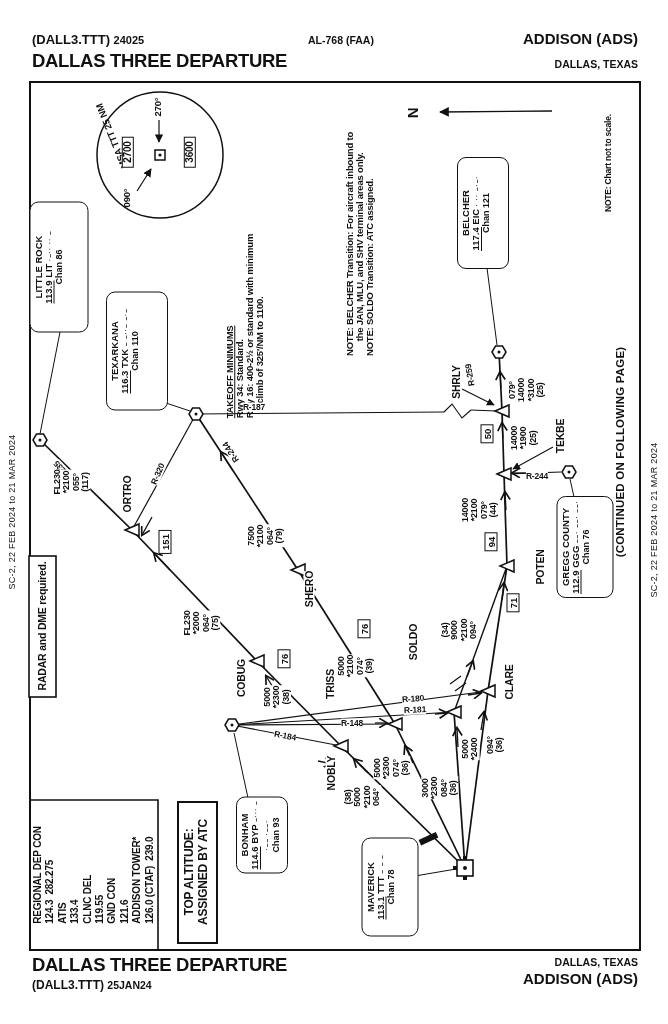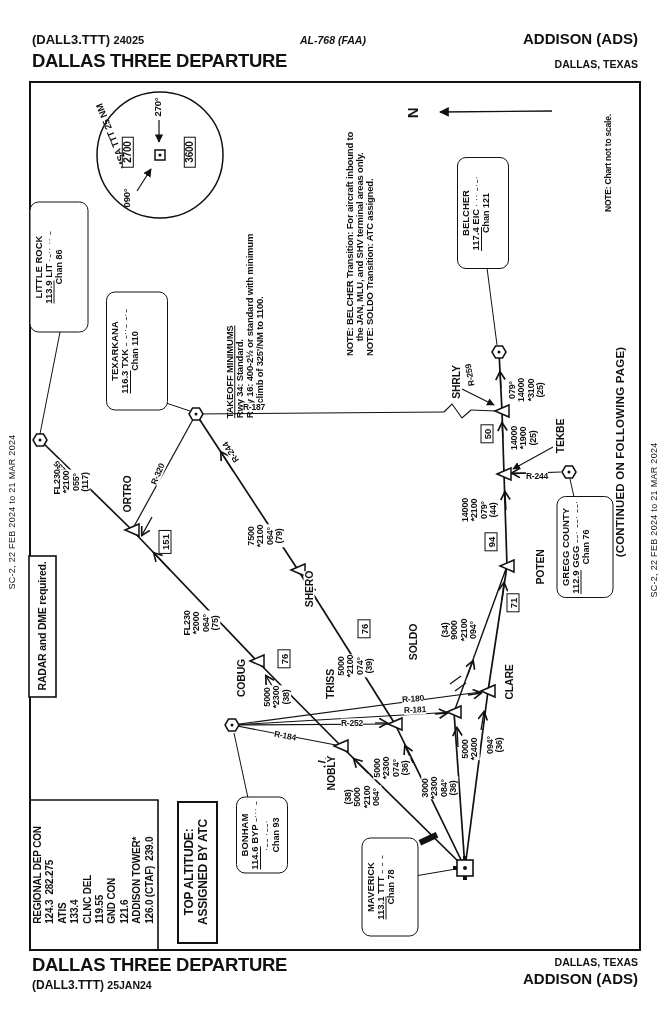--- a/index.html
+++ b/index.html
@@ -36,21 +36,21 @@
 </style>
 </head>
 <body>
 
 <div id="page">
 
   <div class="hdr" style="left:32px;top:32px;font-size:13px;">
     <span>(DALL3.TTT)</span>
     <span style="font-size:11px;font-weight:bold;">24025</span>
   </div>
-  <div class="hdr" style="left:300px;top:34px;font-size:10.5px;font-style:italic;">AL-768 (FAA)</div>
+  <div class="hdr" style="left:308px;top:34px;font-size:10.5px;">AL-768 (FAA)</div>
   <div class="hdr" style="right:30px;top:30px;font-size:15px;text-align:right;">ADDISON (ADS)</div>
   <div class="hdr" style="left:32px;top:50px;font-size:18.5px;letter-spacing:-0.3px;">DALLAS THREE DEPARTURE</div>
   <div class="hdr" style="right:30px;top:58px;font-size:10.5px;text-align:right;">DALLAS, TEXAS</div>
 
   <div class="hdr" style="left:32px;top:954px;font-size:18.5px;letter-spacing:-0.3px;">DALLAS THREE DEPARTURE</div>
   <div class="hdr" style="left:32px;top:978px;font-size:12px;">
     <span>(DALL3.TTT)</span>
     <span style="font-size:10.5px;">25JAN24</span>
   </div>
   <div class="hdr" style="right:30px;top:956px;font-size:10.5px;text-align:right;">DALLAS, TEXAS</div>
@@ -212,21 +212,21 @@
       <div class="lbl fix halo" style="position: absolute; left: 540px; top: 567px; transform: translate(-50%, -50%) rotate(-90deg);"><div>POTEN</div></div>
       <div class="lbl fix halo" style="position: absolute; left: 456px; top: 382px; transform: translate(-50%, -50%) rotate(-90deg);"><div>SHRLY</div></div>
       <div class="lbl fix halo" style="position: absolute; left: 560px; top: 436px; transform: translate(-50%, -50%) rotate(-90deg);"><div>TEKBE</div></div>
       <div class="lbl rad halo" style="position: absolute; left: 63px; top: 470px; transform: translate(-50%, -50%) rotate(-133deg);"><div>R-235</div></div>
       <div class="lbl rad halo" style="position: absolute; left: 158px; top: 474px; transform: translate(-50%, -50%) rotate(-67deg);"><div>R-320</div></div>
       <div class="lbl rad halo" style="position: absolute; left: 231px; top: 452px; transform: translate(-50%, -50%) rotate(-123deg);"><div>R-244</div></div>
       <div class="lbl rad halo" style="position: absolute; left: 470px; top: 375px; transform: translate(-50%, -50%) rotate(-100deg);"><div>R-259</div></div>
       <div class="lbl rad halo" style="position: absolute; left: 254px; top: 407px; transform: translate(-50%, -50%) rotate(0deg);"><div>R-187</div></div>
       <div class="lbl rad halo" style="position: absolute; left: 537px; top: 476px; transform: translate(-50%, -50%) rotate(0deg);"><div>R-244</div></div>
       <div class="lbl rad halo" style="position: absolute; left: 285px; top: 736px; transform: translate(-50%, -50%) rotate(11deg);"><div>R-184</div></div>
-      <div class="lbl rad halo" style="position: absolute; left: 352px; top: 723px; transform: translate(-50%, -50%) rotate(0deg);"><div>R-252</div></div>
+      <div class="lbl rad halo" style="position: absolute; left: 352px; top: 723px; transform: translate(-50%, -50%) rotate(0deg);"><div>R-148</div></div>
       <div class="lbl rad halo" style="position: absolute; left: 415px; top: 710px; transform: translate(-50%, -50%) rotate(-2deg);"><div>R-181</div></div>
       <div class="lbl rad halo" style="position: absolute; left: 413px; top: 699px; transform: translate(-50%, -50%) rotate(-4deg);"><div>R-180</div></div>
       <div class="lbl data halo" style="position: absolute; left: 72px; top: 482px; transform: translate(-50%, -50%) rotate(-90deg);"><div>FL230</div><div>*2100</div><div>055°</div><div>(117)</div></div>
       <div class="lbl data halo" style="position: absolute; left: 266px; top: 536px; transform: translate(-50%, -50%) rotate(-90deg);"><div>7500</div><div>*2100</div><div>064°</div><div>(79)</div></div>
       <div class="lbl data halo" style="position: absolute; left: 202px; top: 623px; transform: translate(-50%, -50%) rotate(-90deg);"><div>FL230</div><div>*2000</div><div>064°</div><div>(75)</div></div>
       <div class="lbl data halo" style="position: absolute; left: 277px; top: 697px; transform: translate(-50%, -50%) rotate(-90deg);"><div>5000</div><div>*2300</div><div>(38)</div></div>
       <div class="lbl data halo" style="position: absolute; left: 356px; top: 666px; transform: translate(-50%, -50%) rotate(-90deg);"><div>5000</div><div>*2100</div><div>074°</div><div>(39)</div></div>
       <div class="lbl data halo" style="position: absolute; left: 363px; top: 797px; transform: translate(-50%, -50%) rotate(-90deg);"><div>(38)</div><div>5000</div><div>*2100</div><div>064°</div></div>
       <div class="lbl data halo" style="position: absolute; left: 392px; top: 768px; transform: translate(-50%, -50%) rotate(-90deg);"><div>5000</div><div>*2300</div><div>074°</div><div>(36)</div></div>
       <div class="lbl data halo" style="position: absolute; left: 440px; top: 788px; transform: translate(-50%, -50%) rotate(-90deg);"><div>3000</div><div>*2300</div><div>084°</div><div>(36)</div></div>

